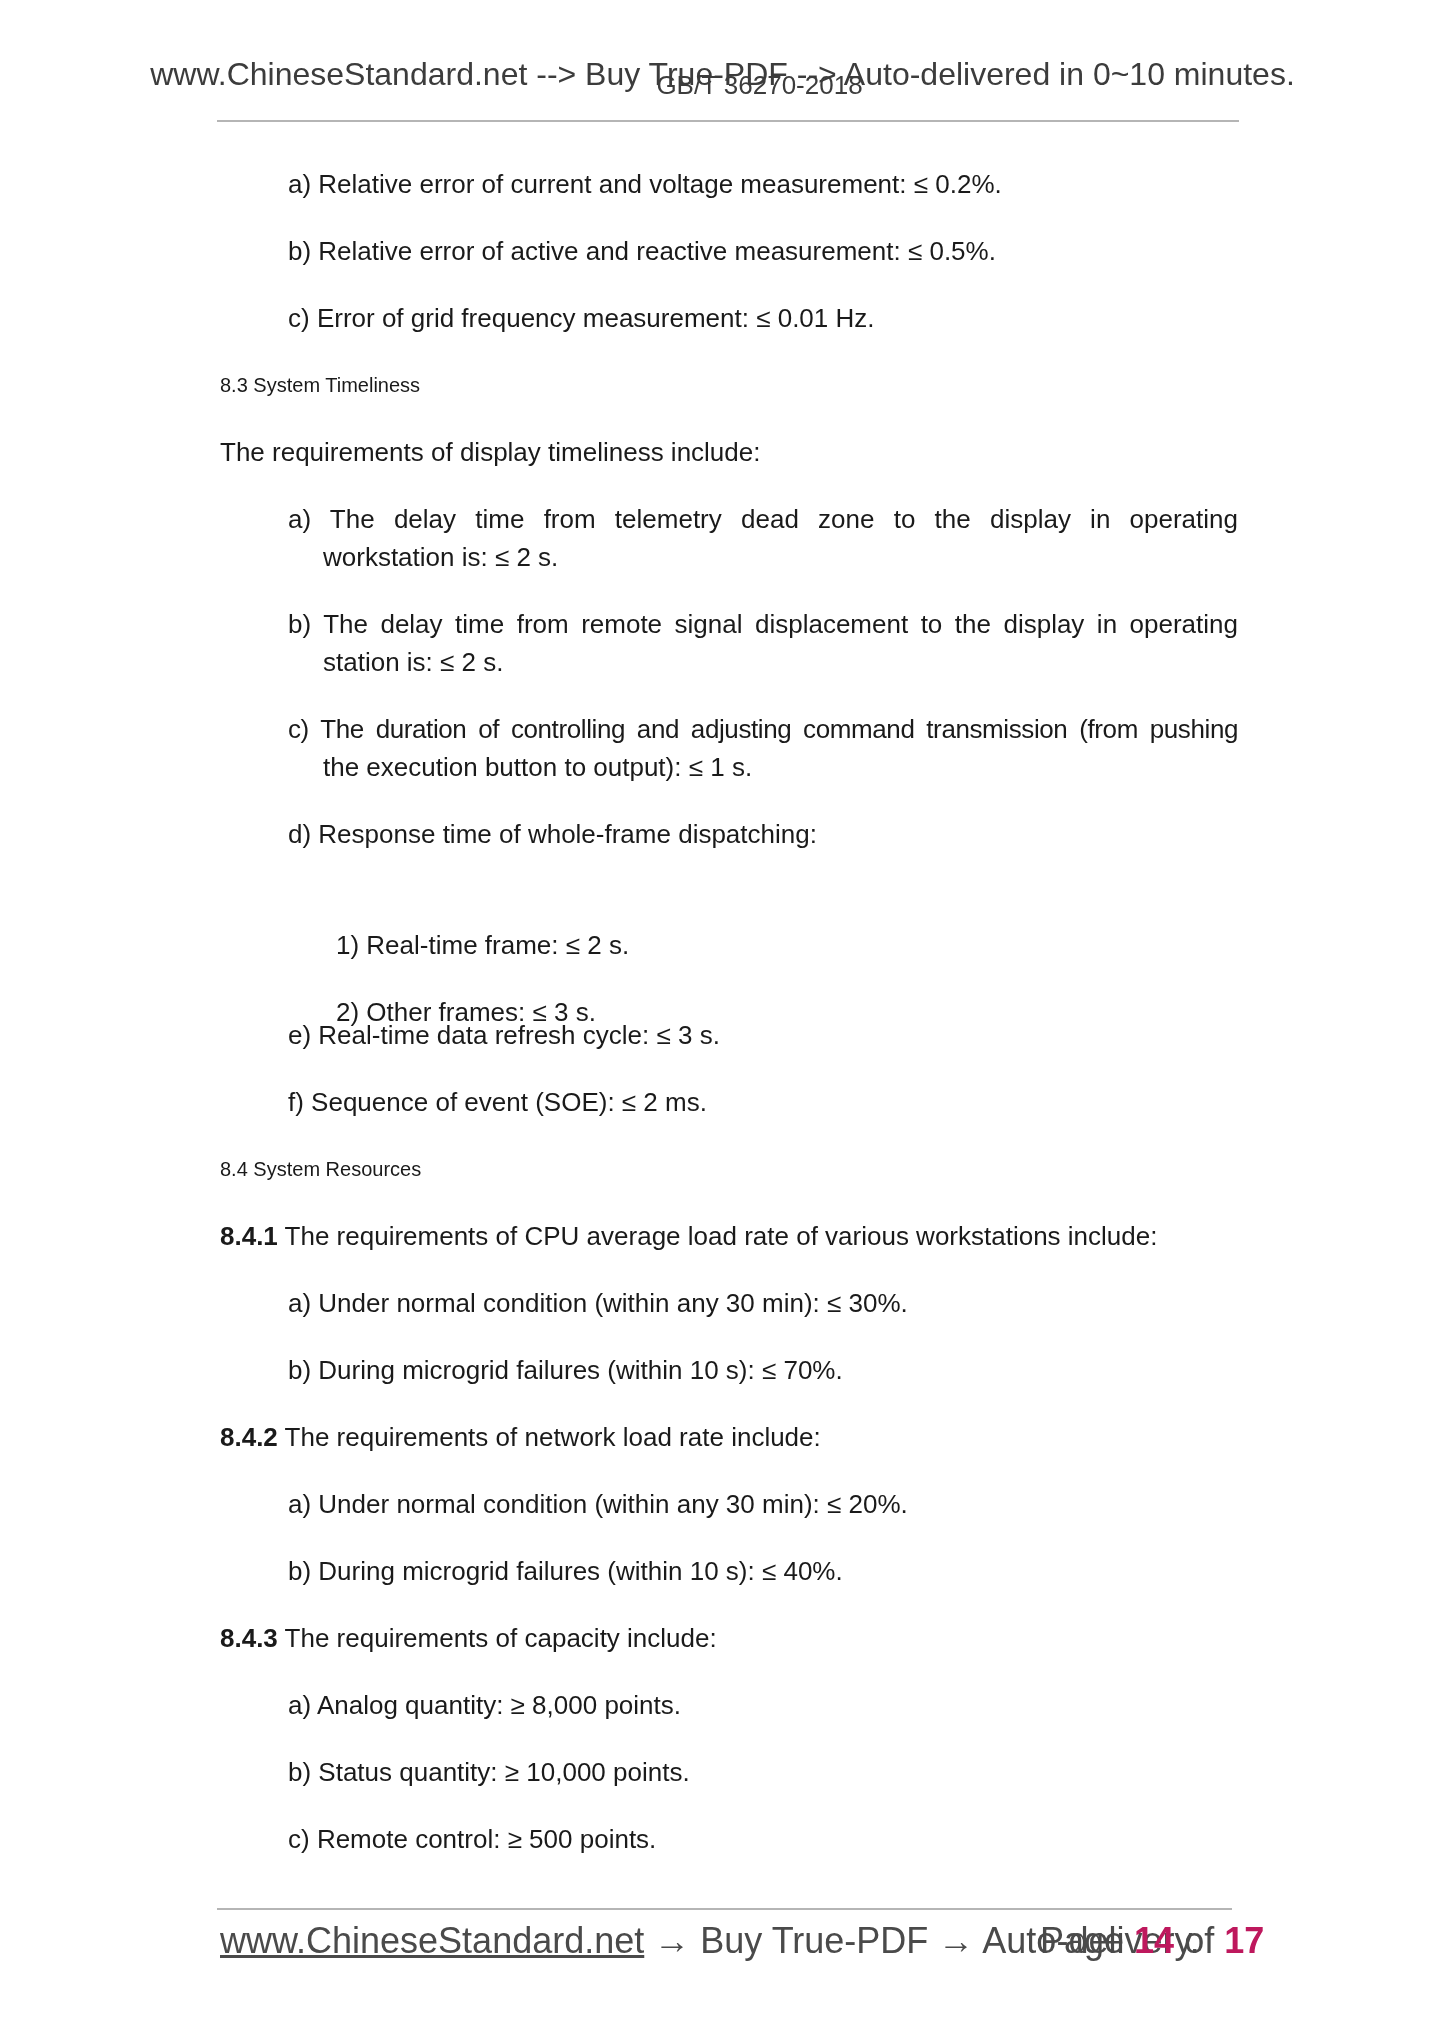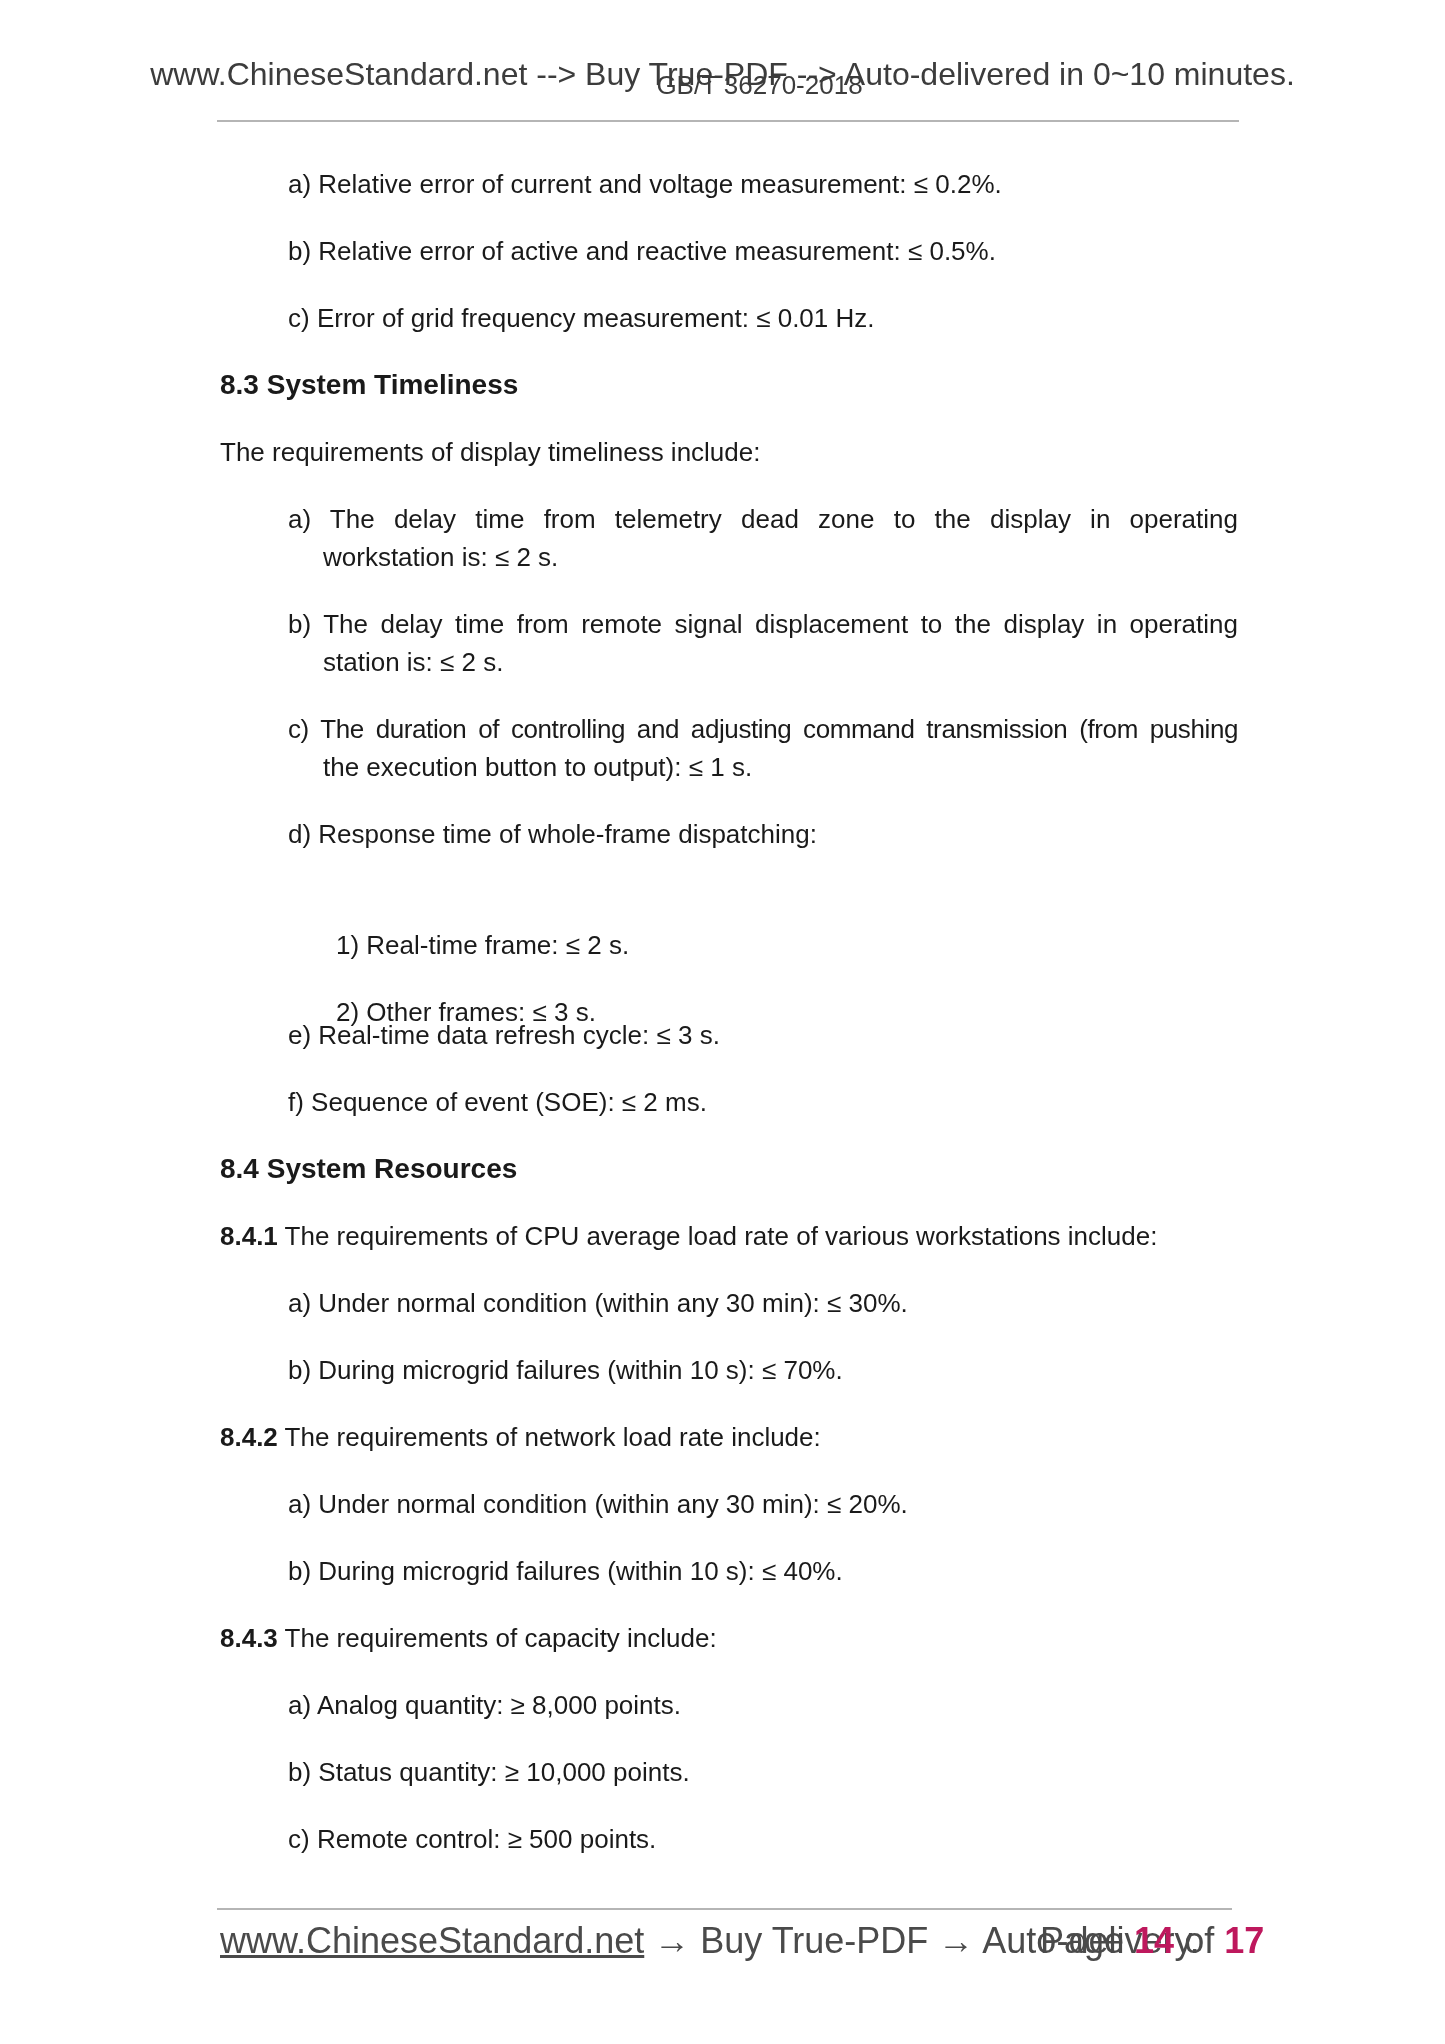--- a/index.html
+++ b/index.html
@@ -15,21 +15,21 @@
       position: absolute; left: 0; right: 0; top: 70px; text-align: center;
       font-size: 26px; color: #3c3c3c; white-space: nowrap; padding-left: 28px; margin-left: 46px;
     }
     .header-rule {
       position: absolute; left: 217px; width: 1022px; top: 120px; height: 2px; background: #b5b5b5;
     }
     .content { position: absolute; left: 0; top: 0; width: 100%; }
     .line {
       position: absolute; font-size: 26px; line-height: 38px; white-space: nowrap; color: #1a1a1a;
     }
-    .heading { font-weight: bold; font-size: 28px; }
+    .heading { font-weight: normal; font-size: 20px; }
     .lvl1 { left: 288px; }
     .lvl0 { left: 220px; }
     .lvl2 { left: 336px; margin-top: 44px; }
     .cont { left: 323px; }
     .justify {
       width: 950px; text-align: justify; text-align-last: justify; white-space: normal;
     }
     .num { font-weight: bold; }
     .footer-rule {
       position: absolute; left: 217px; width: 1015px; top: 1908px; height: 2px; background: #b5b5b5;

